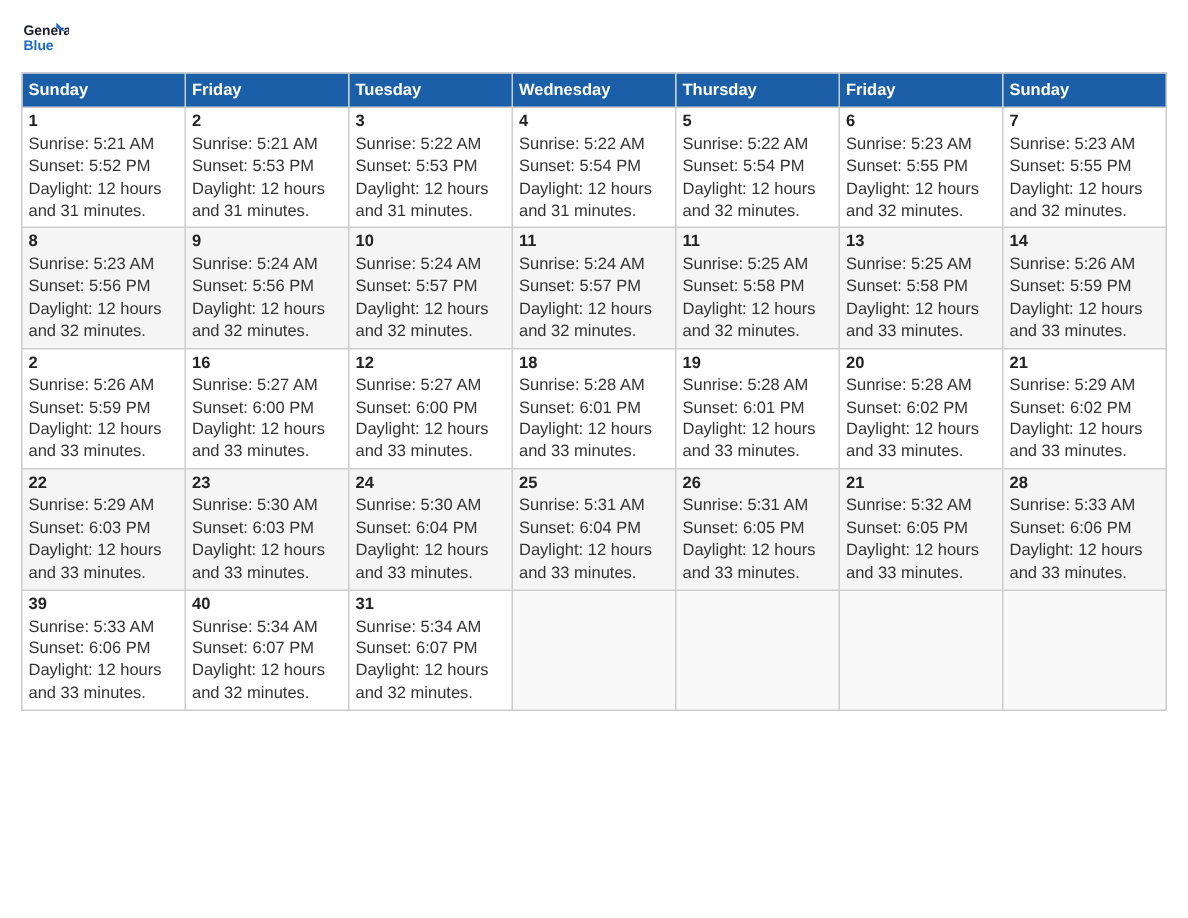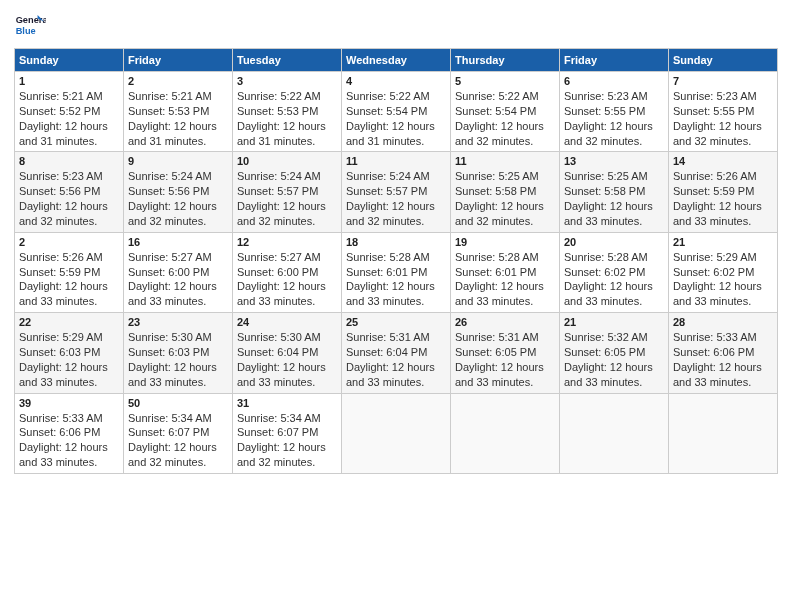--- a/index.html
+++ b/index.html
@@ -240,21 +240,21 @@
           <span class="day-number">28</span>
           <span class="day-info">Sunrise: 5:33 AM<br>Sunset: 6:06 PM<br>Daylight: 12 hours<br>and 33 minutes.</span>
         </td>
       </tr>
       <tr>
         <td>
           <span class="day-number">39</span>
           <span class="day-info">Sunrise: 5:33 AM<br>Sunset: 6:06 PM<br>Daylight: 12 hours<br>and 33 minutes.</span>
         </td>
         <td>
-          <span class="day-number">50</span>
+          <span class="day-number">40</span>
           <span class="day-info">Sunrise: 5:34 AM<br>Sunset: 6:07 PM<br>Daylight: 12 hours<br>and 32 minutes.</span>
         </td>
         <td>
           <span class="day-number">31</span>
           <span class="day-info">Sunrise: 5:34 AM<br>Sunset: 6:07 PM<br>Daylight: 12 hours<br>and 32 minutes.</span>
         </td>
         <td class="empty-cell"></td>
         <td class="empty-cell"></td>
         <td class="empty-cell"></td>
         <td class="empty-cell"></td>

